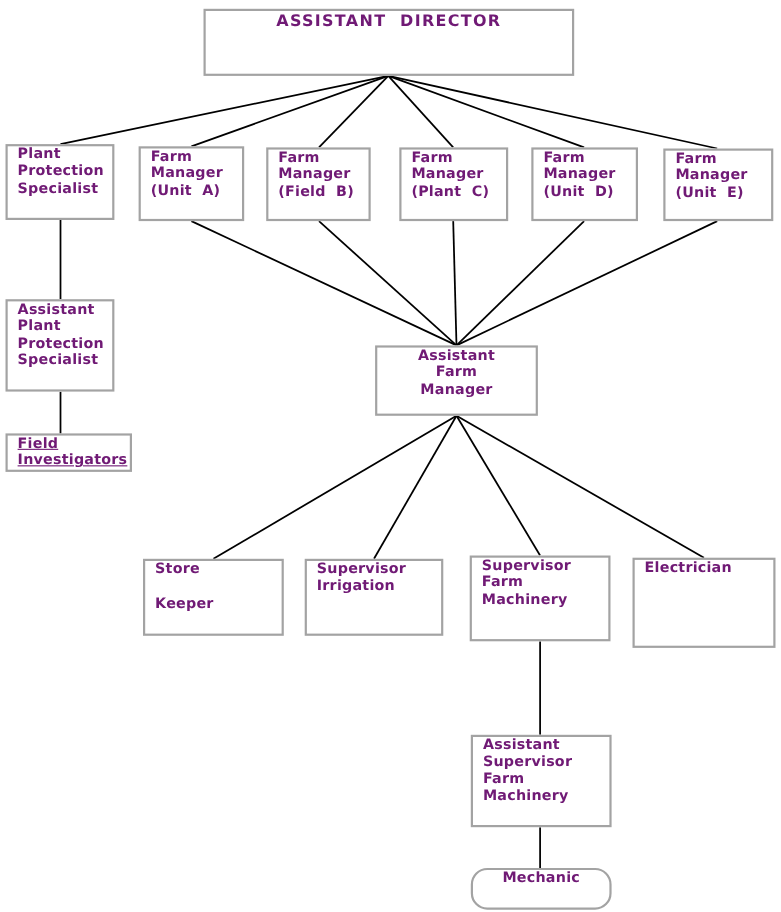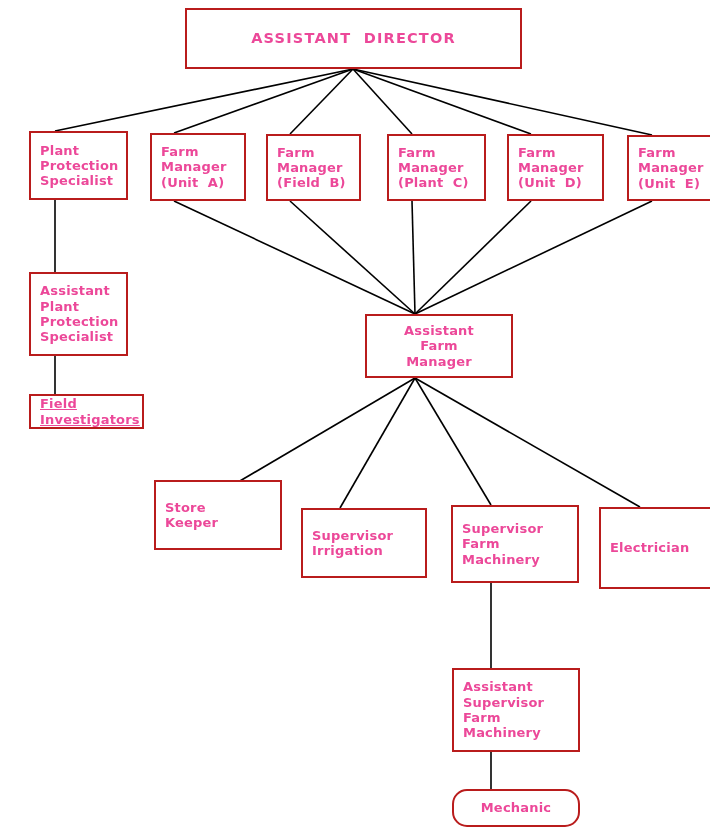--- a/index.html
+++ b/index.html
@@ -21,26 +21,25 @@
     position: absolute;
     left: 0;
     top: 0;
     width: 710px;
     height: 829px;
     pointer-events: none;
   }
   .node {
     position: absolute;
     box-sizing: border-box;
-    border: 2px solid #b91c1c;
+    border: 2px solid #a3a3a3;
     background: #ffffff;
     display: flex;
     flex-direction: column;
-    justify-content: center;
-    color: #ec4899;
+    color: #701a75;
     font-weight: bold;
     line-height: 1.18;
     letter-spacing: 0.2px;
     z-index: 2;
   }
   .node .line {
     display: block;
     white-space: pre;
   }
   
@@ -51,21 +50,20 @@
     letter-spacing: 1.2px;
     line-height: 1.45;
   }
   
   .node.box {
     align-items: flex-start;
     text-align: left;
     font-size: 13px;
     padding-left: 9px;
     padding-right: 4px;
-    margin-left: 24px;
   }
   
   .node.centered {
     align-items: center;
     text-align: center;
     padding-left: 4px;
     padding-right: 4px;
   }
 </style>
 </head>
@@ -135,21 +133,21 @@
       </div>
       <div class="node box" style="left: 5px; top: 394px; width: 115px; height: 35px; text-decoration: underline;">
         <span class="line">Field</span>
         <span class="line">Investigators</span>
       </div>
       <div class="node box centered" style="left: 341px; top: 314px; width: 148px; height: 64px;">
         <span class="line">Assistant</span>
         <span class="line">Farm</span>
         <span class="line">Manager</span>
       </div>
-      <div class="node box" style="left: 130px; top: 480px; width: 128px; height: 70px;">
+      <div class="node box" style="left: 130px; top: 508px; width: 128px; height: 70px; gap: 17px;">
         <span class="line">Store</span>
         <span class="line">Keeper</span>
       </div>
       <div class="node box" style="left: 277px; top: 508px; width: 126px; height: 70px;">
         <span class="line">Supervisor</span>
         <span class="line">Irrigation</span>
       </div>
       <div class="node box" style="left: 427px; top: 505px; width: 128px; height: 78px;">
         <span class="line">Supervisor</span>
         <span class="line">Farm</span>

